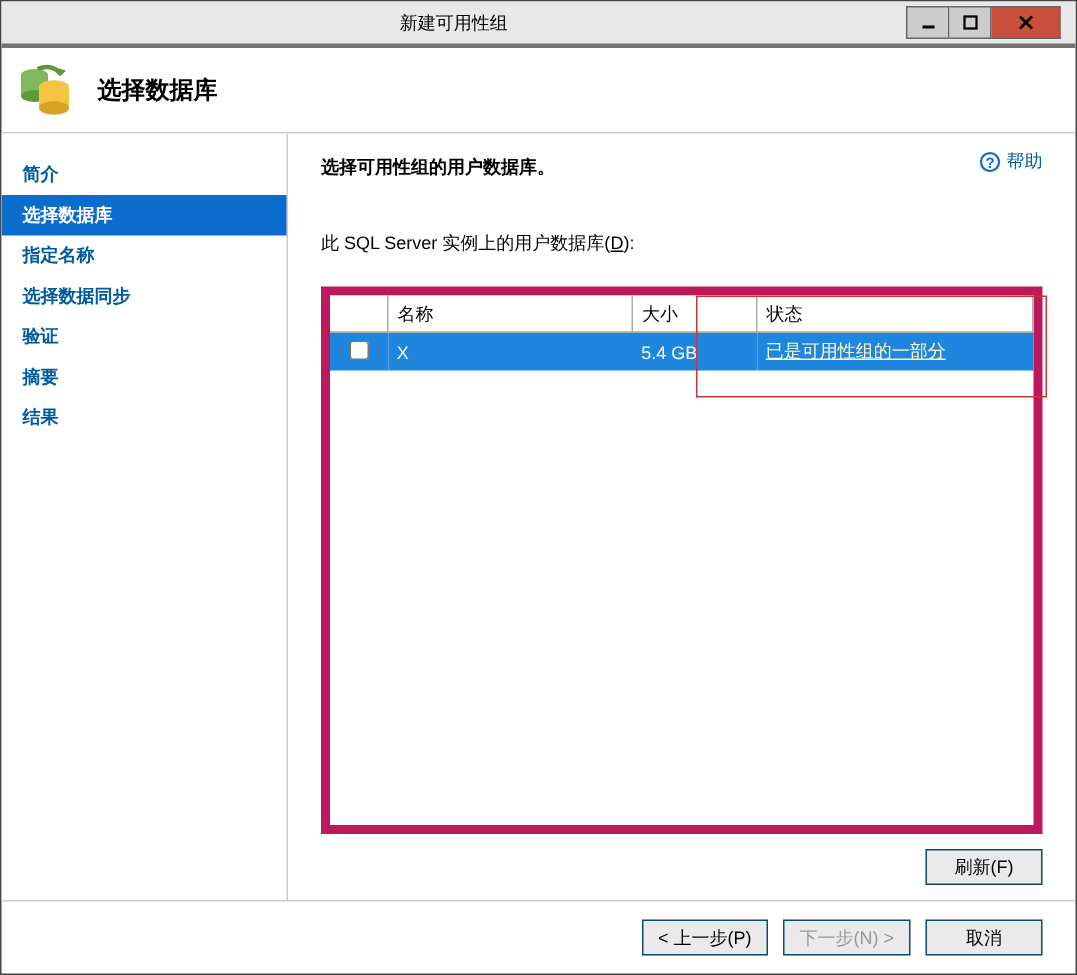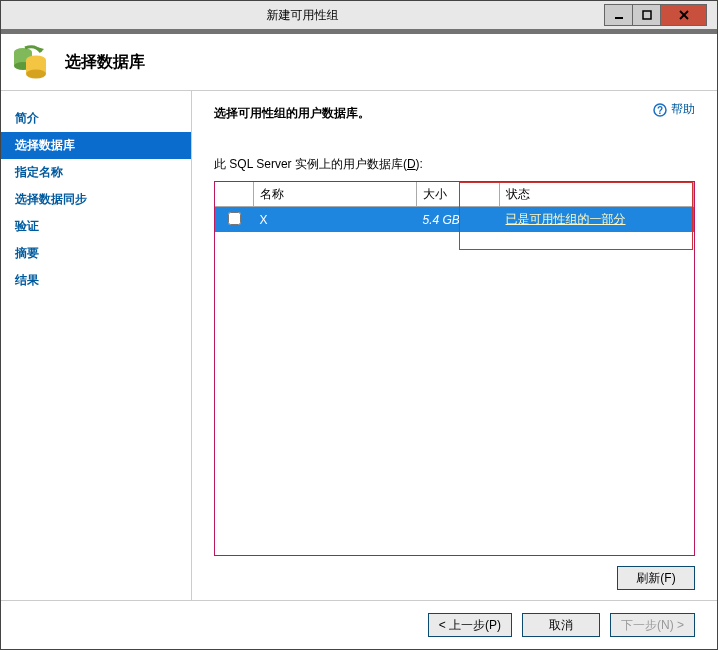--- a/index.html
+++ b/index.html
@@ -1,50 +1,50 @@
 <!DOCTYPE html>
 <html><head>
 <meta charset="utf-8">
 <style>
   html,body{margin:0;padding:0;font-family:"Microsoft YaHei","Segoe UI",Tahoma,sans-serif;font-size:12px;color:#000;background:#fff;}
   .window{width:718px;height:650px;display:flex;flex-direction:column;border:1px solid #444;box-sizing:border-box;position:relative;}
   
-  .titlebar{height:28px;background:#e8e8e8;display:flex;align-items:center;border-bottom:5px solid #737373;}
+  .titlebar{height:28px;background:#e8e8e8;display:flex;align-items:center;border-bottom:3px solid #737373;}
   .titlebar-title{flex:1;text-align:center;font-size:12px;color:#000;}
   .win-btns{display:flex;height:22px;margin-right:10px;}
   .win-btn{width:27px;height:20px;border:1px solid #666;background:#ccc;display:flex;align-items:center;justify-content:center;margin-left:0;margin-right:0;}
   .win-btn+.win-btn{border-left:none;}
   .win-btn.close{background:#c9503c;color:#000;width:45px;}
   .win-btn svg{display:block;}
   
   .header{height:48px;display:flex;align-items:center;padding:4px 10px;border-bottom:1px solid #ccc;}
   .header .big-icon{width:40px;height:40px;margin-right:14px;}
   .header h1{font-size:16px;margin:0;font-weight:600;}
   
   .body{flex:1;display:flex;overflow:hidden;}
   .sidebar{width:190px;background:#fff;border-right:1px solid #ccc;padding-top:14px;font-weight:bold;}
   .sidebar-item{padding:5px 14px;cursor:pointer;color:#005a9e;font-size:12px;}
   .sidebar-item.selected{background:#0a6ccc;color:#fff;}
   .main{flex:1;display:flex;flex-direction:column;padding:14px 22px 10px 22px;position:relative;}
   .help-link{position:absolute;top:10px;right:22px;color:#005a9e;display:flex;align-items:center;gap:4px;cursor:pointer;}
   .instr{font-weight:600;margin-bottom:34px;}
-  .list-label{margin-bottom:8px;}
+  .list-label{margin-bottom:20px;}
   .list-label u{text-decoration:underline;}
-  .grid-box{border:1px solid #be185d;flex:1;display:flex;flex-direction:column;min-height:0;background:#fff;}
+  .grid-box{border:6px solid #be185d;flex:1;display:flex;flex-direction:column;min-height:0;background:#fff;}
   table.grid{border-collapse:collapse;width:100%;table-layout:fixed;}
   table.grid th{background:#fff;border:1px solid #aaa;border-top:none;text-align:left;padding:3px 6px;font-weight:400;height:18px;}
   table.grid th.chkcol{width:26px;border-left:none;}
   table.grid th.namecol{width:150px;}
   table.grid th.sizecol{width:70px;}
   table.grid td{padding:4px 6px;color:#fff;}
   tr.datarow{background:#1f86e0;}
   tr.datarow td{border:none;}
   td.chkcell{width:26px;text-align:center;}
   td.namecell{width:150px;}
-  td.sizecell{width:70px;font-style:italic;}
+  td.sizecell{width:70px;}
   .status-link{color:#fef9c3;text-decoration:underline;cursor:pointer;}
   .annot-box{position:absolute;border:1px solid #c33;pointer-events:none;}
   .refresh-row{display:flex;justify-content:flex-end;margin-top:10px;}
   .btn{min-width:78px;height:24px;border:1px solid #0c4a6e;background:#eaeaea;font-size:12px;cursor:pointer;padding:0 10px;}
   .btn:disabled{color:#999;cursor:default;}
   
   .footer{height:48px;border-top:1px solid #ccc;display:flex;align-items:center;justify-content:flex-end;padding:0 22px;gap:10px;}
   input[type=checkbox]{width:13px;height:13px;margin:0;}
 </style>
 </head>
@@ -143,16 +143,16 @@
       </div>
 
       <div class="refresh-row">
         <button class="btn">刷新(F)</button>
       </div>
     </div>
   </div>
 
   <div class="footer">
     <button class="btn">&lt; 上一步(P)</button>
+    <button class="btn" disabled="">下一步(N) &gt;</button>
     <button class="btn">取消</button>
-    <button class="btn" disabled="">下一步(N) &gt;</button>
   </div>
 </div>
 
 </body></html>

